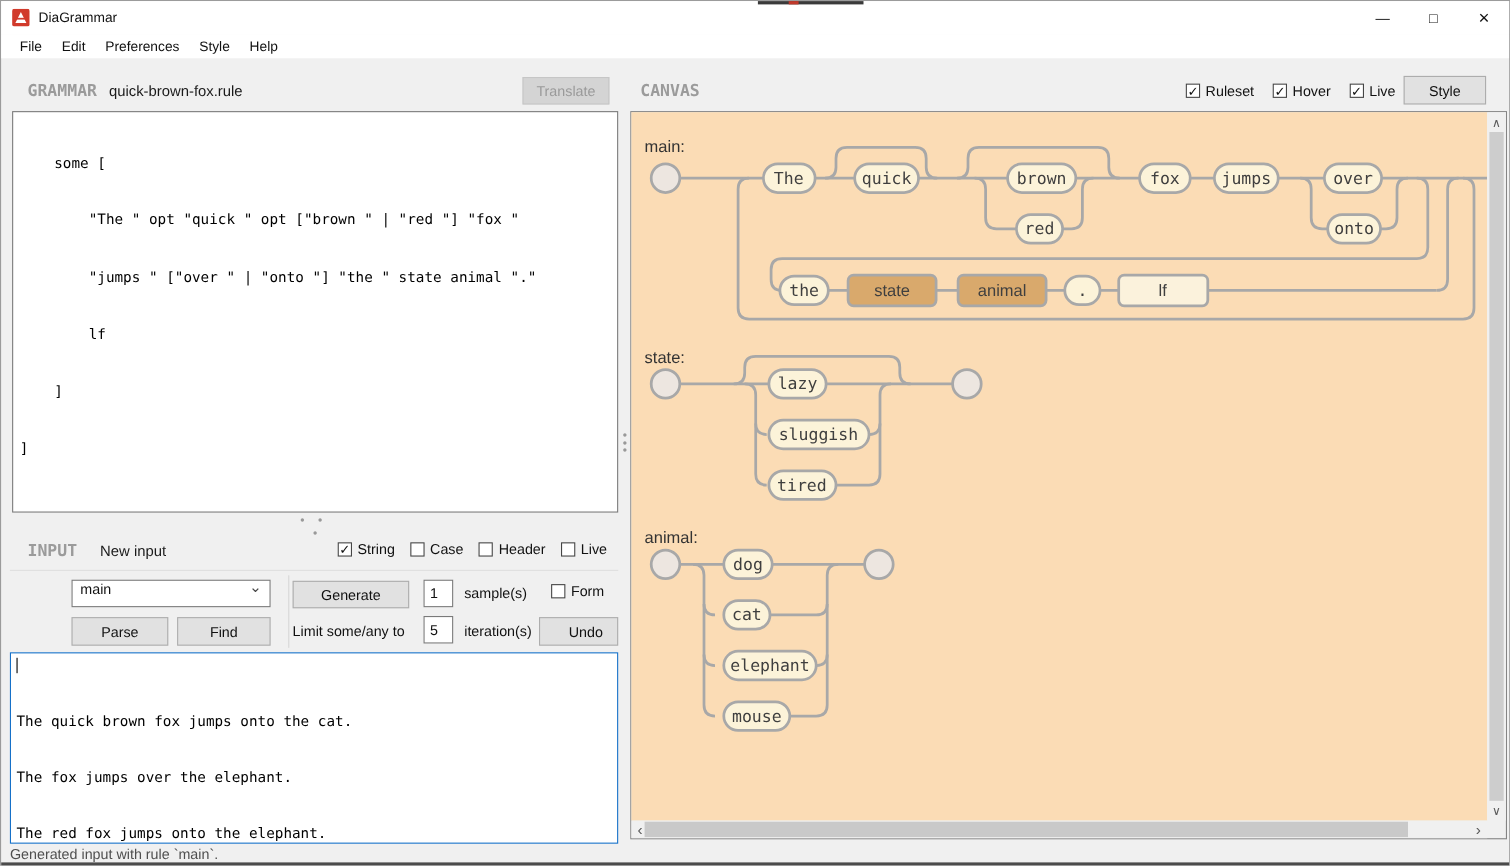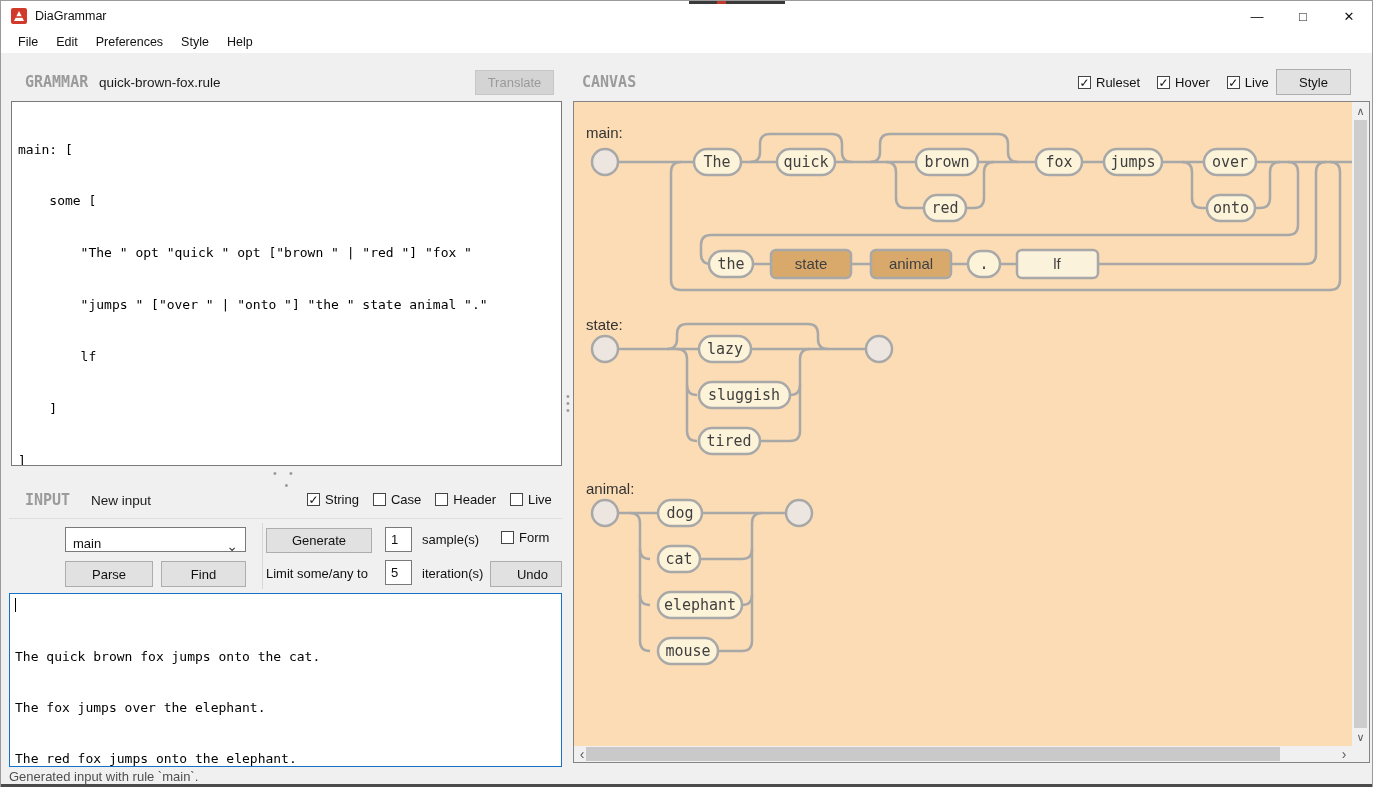--- a/index.html
+++ b/index.html
@@ -35,21 +35,21 @@
   .grammar-editor { left:10px; top:100px; width:551px; height:365px; background:#fff; border:1px solid #7A7A7A;
                     font-family:"DejaVu Sans Mono", monospace; font-size:13px; line-height:17.3px;
                     padding:4px 6px; white-space:pre; color:#000; overflow:hidden; }
   .splitter-h { left:268px; top:466px; width:40px; text-align:center; color:#999; font-size:11px; letter-spacing:5px; }
   .splitter-v { left:562px; top:392px; width:10px; text-align:center; color:#999; font-size:11px; line-height:7px; }
 
   
   .hline { left:8px; top:517px; width:553px; height:1px; background:#DEDEDE; }
   .vline { left:261px; top:522px; width:1px; height:66px; background:#D8D8D8; }
   .ctl-label { font-size:13px; color:#111; }
-  .select { display:flex; align-items:flex-end; justify-content:space-between; padding:0 7px; }
+  .select { display:flex; align-items:flex-start; justify-content:space-between; padding:0 7px; }
   .select .chev { color:#444; font-size:14px; line-height:10px; }
   .num-input { padding-left:5px; display:flex; align-items:center; }
   .input-text { left:8px; top:592px; width:553px; height:174px; background:#fff; border:1.5px solid #1570C8;
                 font-family:"DejaVu Sans Mono", monospace; font-size:13px; line-height:17px;
                 padding:3px 5px; white-space:pre; color:#000; }
   .caret { position:absolute; left:0px; top:1px; width:1px; height:14px; background:#000; }
   .statusbar { left:8px; top:768px; font-size:13px; color:#4F4F4F; }
 
   
   .canvas-frame { left:572px; top:100px; width:797px; height:662px; border:1px solid #848484; background:#F0F0F0; }
@@ -90,21 +90,20 @@
   <span class="menu-item">Preferences</span>
   <span class="menu-item">Style</span>
   <span class="menu-item">Help</span>
 </div>
 
 <div class="abs panel-label" style="left:24px; top:72px;">GRAMMAR</div>
 <div class="abs" style="left:98px; top:74px; font-size:13.5px; color:#1a1a1a;">quick-brown-fox.rule</div>
 <div class="abs btn btn-disabled" style="left:474px; top:69px; width:79px; height:25px;">Translate</div>
 
 <div class="abs grammar-editor">
-  <div>main: [</div>
   <div>    some [</div>
   <div>        "The " opt "quick " opt ["brown " | "red "] "fox "</div>
   <div>        "jumps " ["over " | "onto "] "the " state animal "."</div>
   <div>        lf</div>
   <div>    ]</div>
   <div>]</div>
   
   
   
   

